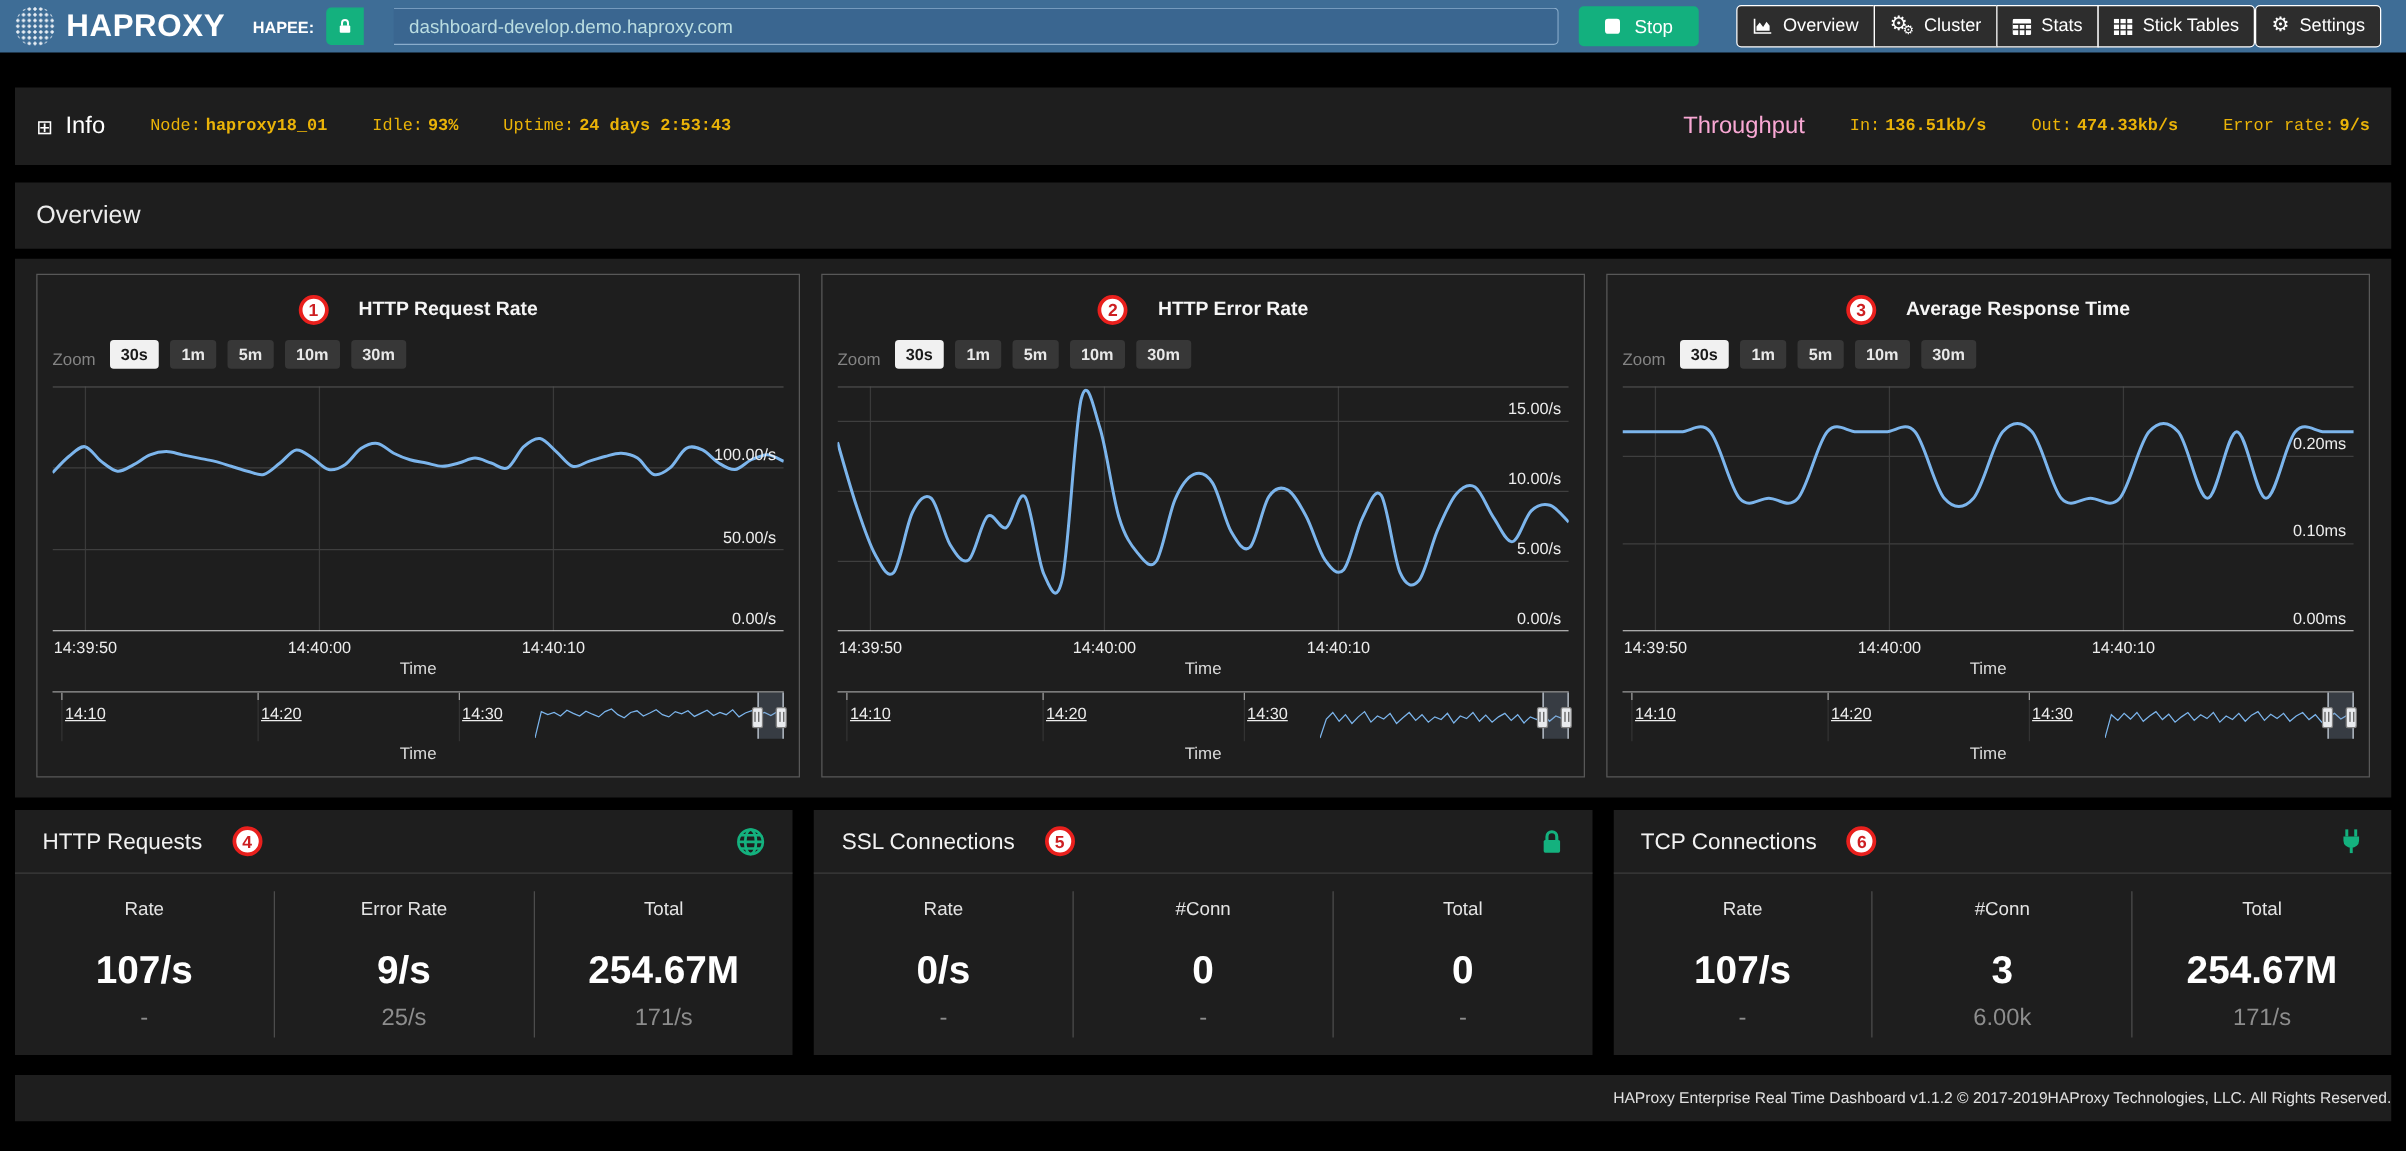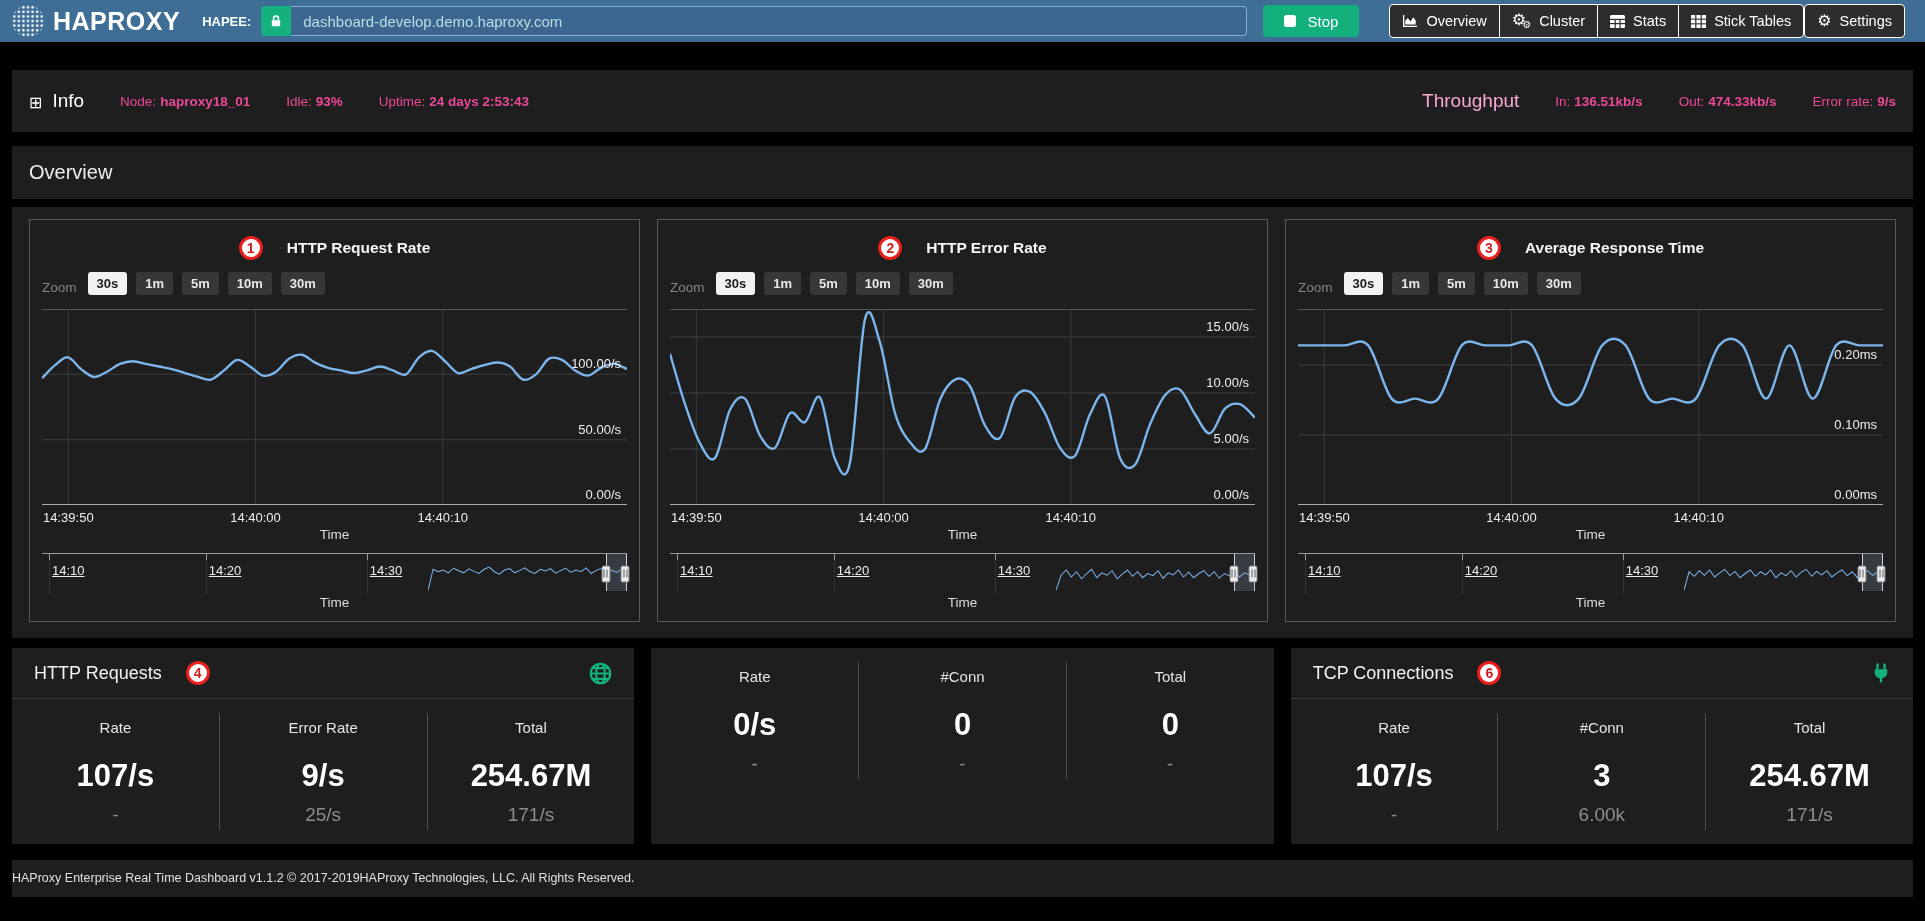--- a/index.html
+++ b/index.html
@@ -11,21 +11,21 @@
   }
   
   .navbar { height:42px; background:#3e6d96; display:flex; align-items:center; padding:0 12px; }
   .logo {
     width:32px; height:32px; border-radius:50%; margin-right:9px; flex:0 0 auto;
     background-image: radial-gradient(#e9eff5 1.1px, rgba(255,255,255,0) 1.5px);
     background-size: 4.6px 4.6px; background-position:center;
   }
   .brand-text { color:#fff; font-size:25px; font-weight:bold; letter-spacing:.5px; }
   .hapee { color:#fff; font-size:13px; font-weight:bold; margin:0 10px 0 22px; white-space:nowrap; }
-  .url-group { display:flex; align-items:stretch; height:30px; flex:1; min-width:0; }
+  .url-group { display:flex; align-items:stretch; height:30px; flex:1; min-width:0;gap:24px; }
   .lock-btn { width:30px; background:#14b17e; border:1px solid #14b17e; border-radius:4px 0 0 4px;
               display:flex; align-items:center; justify-content:center; cursor:pointer; }
   .url-field { flex:1; background:#3a6690; border:1px solid #8aadcc; border-left:none;
                border-radius:0 4px 4px 0; color:#badde1; font-size:15px;
                display:flex; align-items:center; padding:0 12px; white-space:nowrap; overflow:hidden; }
   .stop-btn { margin-left:16px; height:32px; background:#13b07e; border-radius:4px; color:#fff;
               font-size:15px; display:flex; align-items:center; gap:12px; padding:0 21px; cursor:pointer; flex:0 0 auto; }
   .stop-icon { width:12px; height:12px; background:#fff; border-radius:2.5px; }
   .btn-group { display:flex; margin-left:30px; flex:0 0 auto; }
   .nav-btn, .settings-btn {
@@ -38,21 +38,21 @@
   .settings-btn { margin-left:auto; margin-right:8px; border-radius:4px; flex:0 0 auto; }
   .gear { font-size:16px; line-height:1; }
   .gears { display:flex; align-items:flex-start; }
   .gear.small { font-size:10px; margin-left:-4px; margin-top:8px; }
   .icon-svg { display:block; }
   
   .info-panel { margin:28px 12px 14px; background:#1e1e1e; height:62px;
                 display:flex; align-items:center; padding:0 17px; gap:36px; }
   .info-title { display:flex; align-items:center; gap:10px; color:#fff; font-size:19px; white-space:nowrap; }
   .info-plus { font-size:16px; position:relative; top:1px; }
-  .kv { color:#ec4899; font-size:13.5px; white-space:nowrap; }
+  .kv { color:#eab308; font-size:13.5px; white-space:nowrap;font-family:Liberation Mono, monospace; }
   .kv b { margin-left:4px; }
   .spacer { flex:1; }
   .tp-title { color:#f9a8d4; font-size:19px; white-space:nowrap; }
   
   .title-strip { margin:0 12px 8px; background:#1e1e1e; padding:15px 17px; color:#ececec; font-size:20px; }
   .charts-strip { margin:0 12px 10px; background:#1e1e1e; padding:12px 17px 16px; display:flex; gap:17px; }
   .chart-box { flex:1; border:1px solid #585858; padding:8px 12px 6px; min-width:0; }
   .chart-title-row { display:flex; align-items:center; justify-content:center; gap:24px; padding:8px 0 12px; }
   .chart-title { color:#f5f5f5; font-size:15.5px; font-weight:bold; }
   .badge { width:24px; height:24px; border-radius:50%; background:#fff; border:3px solid #e9201d;
@@ -87,21 +87,21 @@
   .card { flex:1; background:#1e1e1e; padding-bottom:6px; }
   .card-header { display:flex; align-items:center; padding:13px 22px; border-bottom:1px solid #3c3c3c; }
   .card-title { color:#f2f2f2; font-size:18px; margin-right:24px; white-space:nowrap; }
   .card-cols { display:flex; padding:14px 0 8px; }
   .card-col { flex:1; text-align:center; }
   .card-col + .card-col { border-left:1px solid #4c4c4c; }
   .col-header { color:#e4e4e4; font-size:15px; padding:6px 0 22px; }
   .col-value { color:#fff; font-size:31px; font-weight:bold; padding-bottom:10px; }
   .col-sub { color:#8d8d8d; font-size:19px; padding-bottom:4px; }
   
-  .footer { margin:0 12px; background:#1e1e1e; text-align:left; color:#e0e0e0;
+  .footer { margin:0 12px; background:#1e1e1e; text-align:right; color:#e0e0e0;
             font-size:12.5px; padding:11px 0 12px; }
 </style>
 </head>
 <body>
 
 <div class="navbar">
   <div class="logo"></div>
   <span class="brand-text">HAPROXY</span>
   <span class="hapee">HAPEE:</span>
 
@@ -392,20 +392,31 @@
           <div class="col-sub">25/s</div>
         </div>
         <div class="card-col">
           <div class="col-header">Total</div>
           <div class="col-value">254.67M</div>
           <div class="col-sub">171/s</div>
         </div>
       </div>
   </div>
     <div class="card">
+    <div class="card-header">
+      <span class="card-title t-title">SSL Connections</span>
+      <span class="badge t-badge">5</span>
+      <span class="spacer"></span>
+      <span class="card-icon t-icon">
+          <svg class="icon-svg" width="21" height="21" viewBox="0 0 16 16">
+            <path d="M5 7V4.8a3 3 0 0 1 6 0V7" stroke="#14b17e" stroke-width="1.9" fill="none"></path>
+            <rect x="3" y="6.8" width="10" height="7.8" rx="1" fill="#14b17e"></rect>
+          </svg>
+        </span>
+    </div>
     <div class="card-cols t-cols">
         <div class="card-col">
           <div class="col-header">Rate</div>
           <div class="col-value">0/s</div>
           <div class="col-sub">-</div>
         </div>
         <div class="card-col">
           <div class="col-header">#Conn</div>
           <div class="col-value">0</div>
           <div class="col-sub">-</div>

